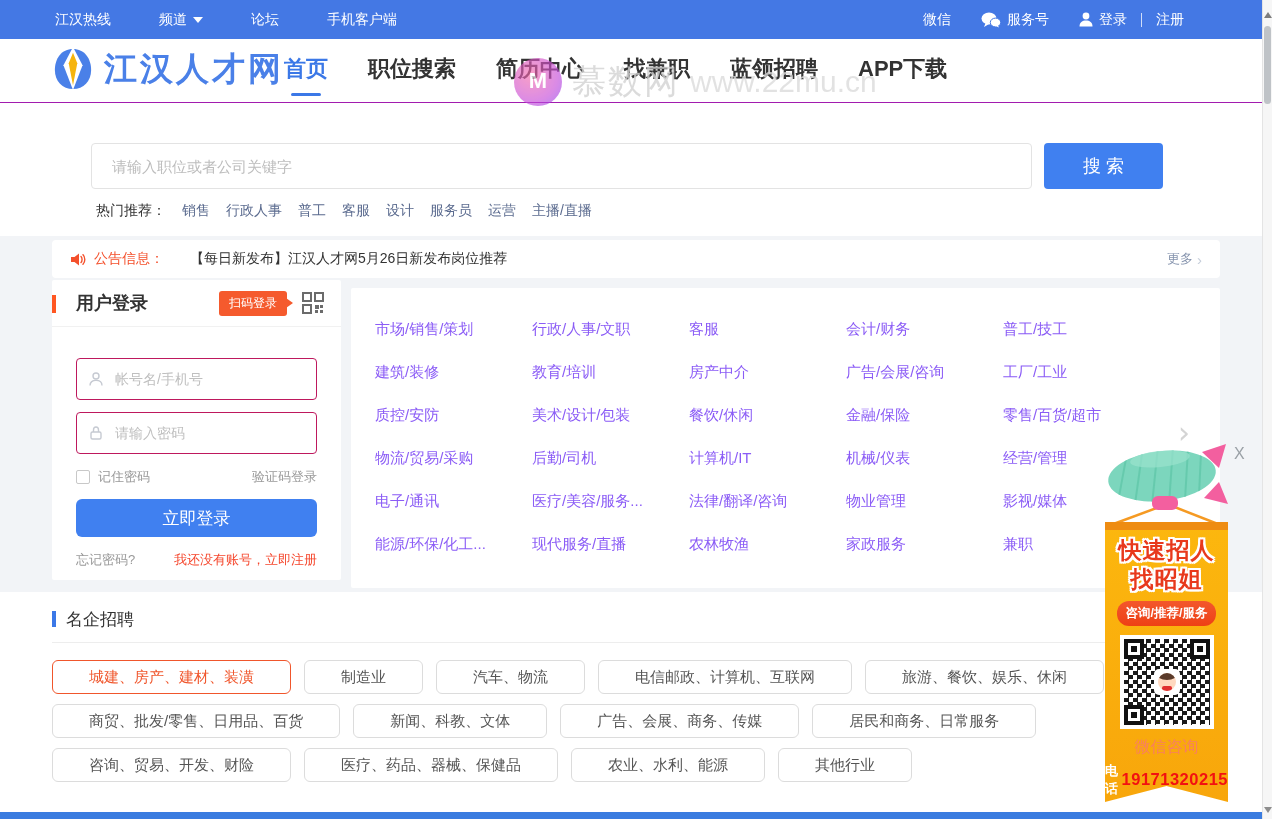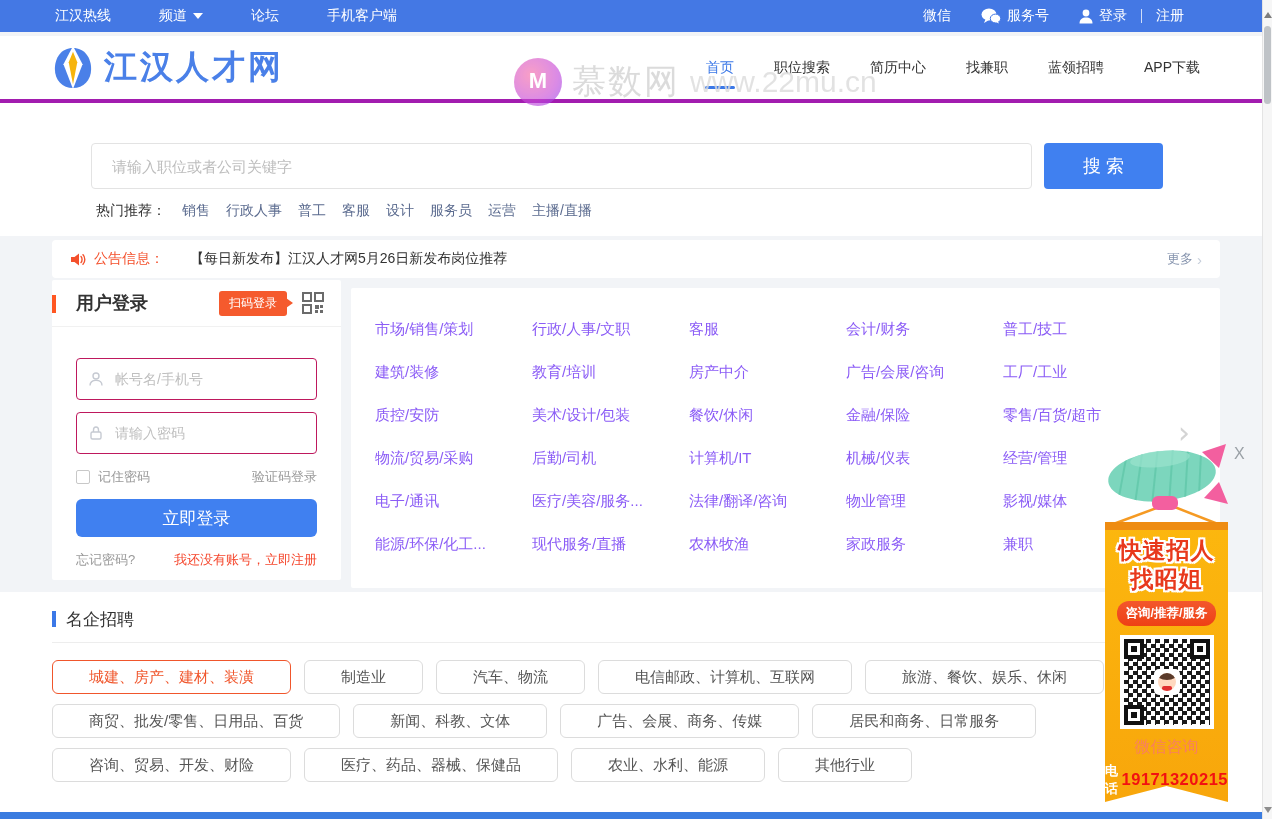--- a/index.html
+++ b/index.html
@@ -1,34 +1,34 @@
 <!DOCTYPE html>
 <html><head>
 <meta charset="utf-8">
 <style>
   * { margin:0; padding:0; box-sizing:border-box; }
   body { font-family:"Liberation Sans","DejaVu Sans",sans-serif; color:#333; }
   .page { position:relative; width:1272px; height:819px; background:#f2f4f7; overflow:hidden; margin:0 auto; }
   a { text-decoration:none; color:inherit; cursor:pointer; }
 
   
-  .topbar { position:absolute; left:0; top:0; width:1272px; height:32px; background:#4478e4; display:flex; align-items:center; justify-content:space-between; padding:0 88px 0 55px; color:#fff; font-size:14px; z-index:3; }
+  .topbar { position:absolute; left:0; top:0; width:1272px; height:39px; background:#4478e4; display:flex; align-items:center; justify-content:space-between; padding:0 88px 0 55px; color:#fff; font-size:14px; z-index:3; }
   .topbar-left, .topbar-right { display:flex; align-items:center; }
   .topbar-left a { margin-right:48px; display:flex; align-items:center; }
   .caret { width:0; height:0; border-left:5px solid transparent; border-right:5px solid transparent; border-top:6px solid #fff; margin-left:6px; display:inline-block; }
   .topbar-right a { margin-left:30px; display:flex; align-items:center; gap:6px; }
   .tb-divider { width:1px; height:14px; background:rgba(255,255,255,.75); margin-left:14px; }
   .topbar-right a.reg { margin-left:14px; }
 
   
-  .header { position:absolute; left:0; top:36px; width:1272px; height:67px; background:#fff; border-bottom:4px solid #a21caf; display:flex; align-items:center; justify-content:space-between; padding:0 72px 0 52px; z-index:2; }
+  .header { position:absolute; left:0; top:36px; width:1272px; height:67px; background:#fff; border-bottom:1px solid #a21caf; display:flex; align-items:center; padding:0 72px 0 52px; z-index:2; }
   .logo { display:flex; align-items:center; gap:10px; }
   .logo-text { font-size:33px; font-weight:700; color:#4a80e8; letter-spacing:3px; }
   .nav { display:flex; align-items:center; gap:40px; }
-  .nav-item { position:relative; font-size:14px; font-weight:400; color:#333; padding:6px 0; }
+  .nav-item { position:relative; font-size:22px; font-weight:700; color:#333; padding:6px 0; }
   .nav-item.active { color:#3b78e7; }
   .nav-item.active::after { content:""; position:absolute; left:50%; transform:translateX(-50%); bottom:-6px; width:30px; height:3px; border-radius:2px; background:#3b78e7; }
 
   
   .watermark { position:absolute; left:514px; top:58px; display:flex; align-items:center; z-index:6; pointer-events:none; opacity:.8; }
   .wm-logo { width:48px; height:48px; border-radius:50%; background:radial-gradient(circle at 35% 35%, #f66aa8, #c84bd8 60%, #8a3ff0); opacity:.8; position:relative; }
   .wm-logo::after { content:"M"; position:absolute; left:50%; top:50%; transform:translate(-50%,-52%); color:#fff; font-weight:700; font-size:22px; }
   .wm-text { font-size:34px; color:#d3d3d3; letter-spacing:2px; margin-left:10px; }
   .wm-url { font-size:30px; color:#dcdcdc; margin-left:10px; }
 

